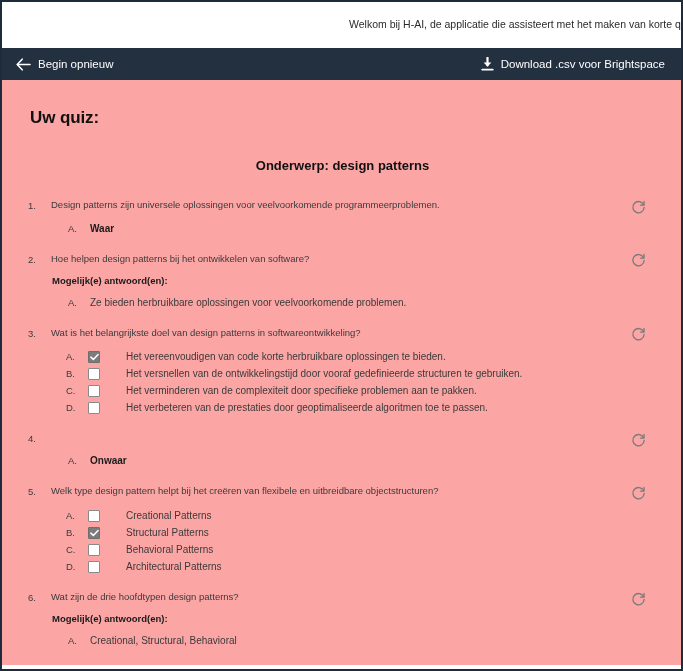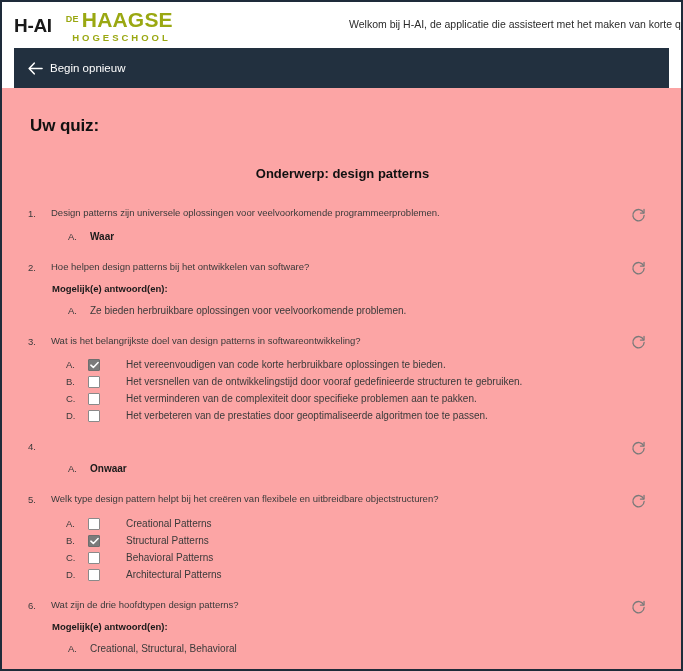--- a/index.html
+++ b/index.html
@@ -77,27 +77,27 @@
     position: absolute;
     left: 347px;
     top: 16px;
     font-size: 10.5px;
     color: #2b2b2b;
     white-space: nowrap;
   }
 
   
   .toolbar {
-    height: 40px;
+    height: 32px;
     background: #22303f;
     display: flex;
     align-items: center;
     justify-content: space-between;
     padding: 0 14px 0 12px;
-    margin: 0 12px;
+    margin: 0 0;
   }
   .toolbar-btn {
     display: flex;
     align-items: center;
     gap: 7px;
     color: #ffffff;
     font-size: 11.5px;
     cursor: pointer;
     background: none;
     border: none;
@@ -219,43 +219,43 @@
     padding: 0;
   }
   .refresh-btn svg { display: block; }
 </style>
 </head>
 <body>
 
 <div class="app-frame">
 
   <div class="header">
-    <div class="brand-left">
-      <div class="brand-hai">H-AI</div>
-      <div class="logo-hhs">
-        <div class="logo-row1">
-          <span class="logo-de">DE</span>
-          <span class="logo-haagse">HAAGSE</span>
-        </div>
-        <div class="logo-row2">HOGESCHOOL</div>
-      </div>
-    </div>
     <div class="welcome">Welkom bij H-AI, de applicatie die assisteert met het maken van korte quizzes</div>
   </div>
 
   <div class="toolbar">
     <button class="toolbar-btn">
       <span>
         <svg width="15" height="13" viewBox="0 0 15 13">
           <path d="M6.2 1.2 L1.2 6.5 L6.2 11.8" fill="none" stroke="#ffffff" stroke-width="1.6" stroke-linecap="round" stroke-linejoin="round"></path>
           <path d="M1.6 6.5 L14 6.5" fill="none" stroke="#ffffff" stroke-width="1.6" stroke-linecap="round"></path>
         </svg>
       </span>
       <span>Begin opnieuw</span>
     </button>
+    <button class="toolbar-btn">
+      <span>
+        <svg width="13" height="14" viewBox="0 0 13 14">
+          <path d="M6.5 0.8 L6.5 8.4" fill="none" stroke="#ffffff" stroke-width="2.2" stroke-linecap="round"></path>
+          <path d="M2.6 5.6 L6.5 9.6 L10.4 5.6 Z" fill="#ffffff"></path>
+          <path d="M1.2 12.6 L11.8 12.6" fill="none" stroke="#ffffff" stroke-width="1.8" stroke-linecap="round"></path>
+        </svg>
+      </span>
+      <span>Download .csv voor Brightspace</span>
+    </button>
   </div>
 
   <div class="content">
     <h1 class="page-title">Uw quiz:</h1>
     <h2 class="subject">Onderwerp: design patterns</h2>
     <div id="questions-container">
         <div class="q-block">
           <div class="q-head">
             <div class="q-num">1.</div>
             <div class="q-text">Design patterns zijn universele oplossingen voor veelvoorkomende programmeerproblemen.</div>

